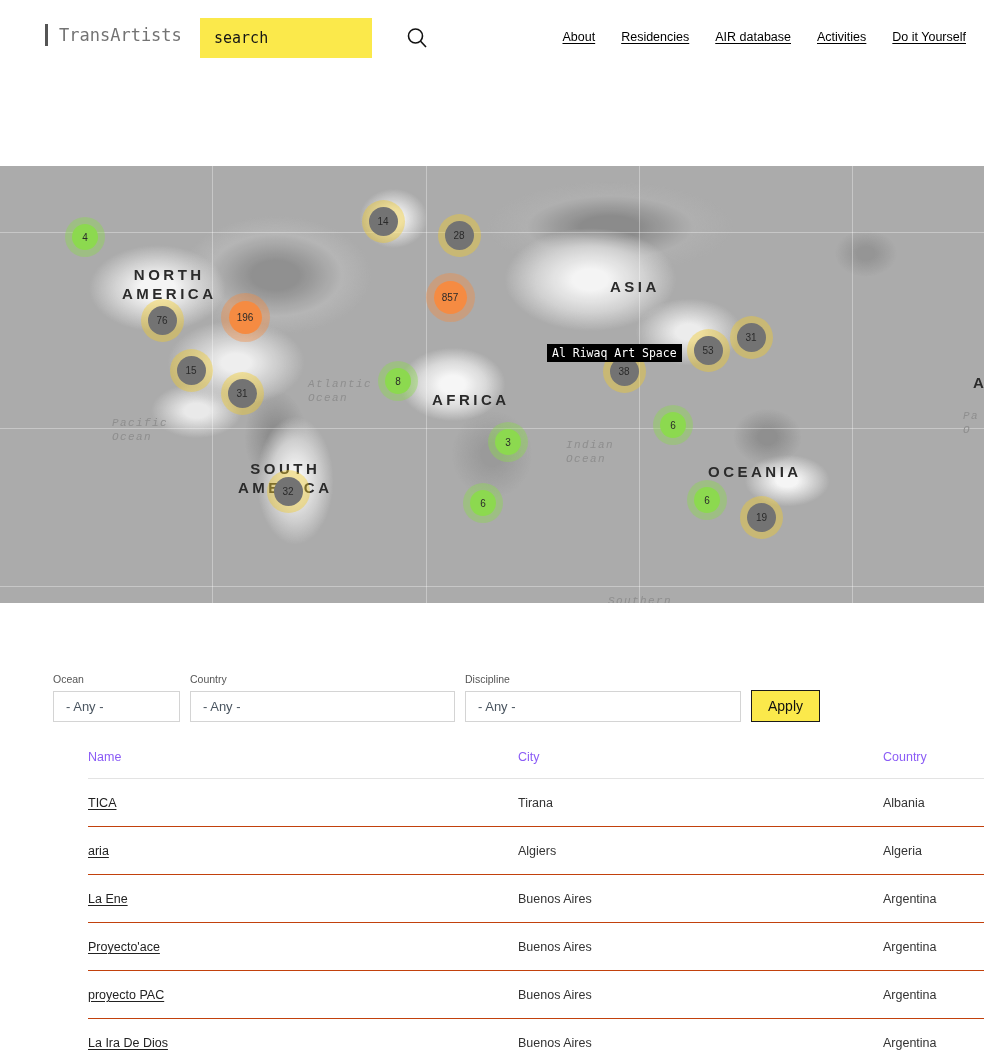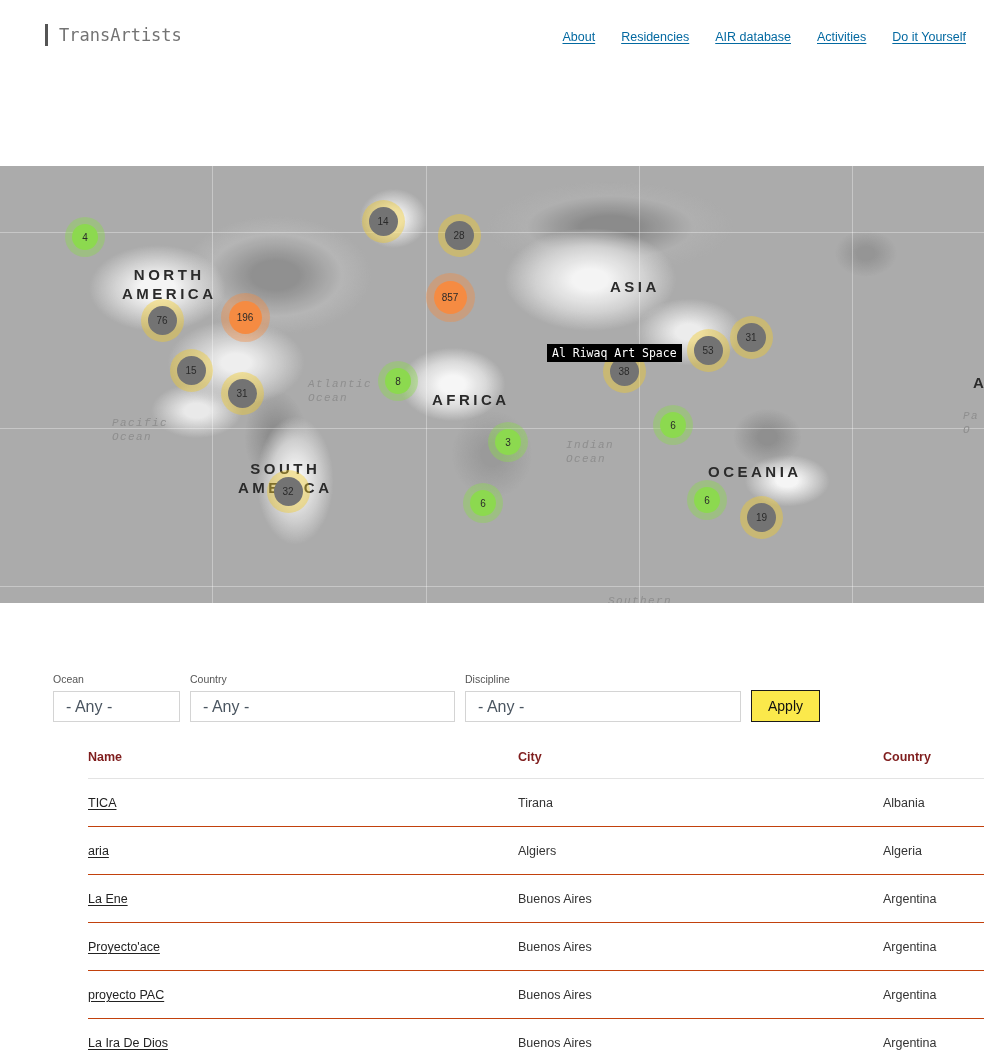--- a/index.html
+++ b/index.html
@@ -52,21 +52,21 @@
   }
   .search-icon { width: 24px; height: 24px; flex: none; }
 
   .nav {
     position: absolute;
     right: 18px; top: 30px;
     display: flex; gap: 26px;
   }
   .nav a {
     font-size: 12.5px;
-    color: #0369a1;
+    color: #000000;
     text-decoration: underline;
     text-underline-offset: 2px;
   }
 
   
   .map {
     position: relative;
     height: 437px;
     background: #ababab;
     overflow: hidden;
@@ -154,21 +154,21 @@
     font-size: 10.5px;
     color: #555;
     margin-bottom: 6px;
   }
   .select {
     height: 31px;
     border: 1px solid #d4d4d4;
     background: #fff;
     display: flex; align-items: center;
     padding: 4px 12px;
-    font-size: 16px;
+    font-size: 13px;
     color: #4a5560;
     cursor: pointer;
   }
   .f-region   { width: 127px; }
   .f-country  { width: 265px; }
   .f-discipline { width: 276px; }
   .apply-btn {
     height: 32px;
     padding: 0 16px;
     background: #fbe94b;
@@ -178,22 +178,22 @@
     cursor: pointer;
     font-family: "Liberation Sans", sans-serif;
   }
 
   
   .tbl-wrap { padding: 20px 0 0 70px; }
   table { width: 914px; border-collapse: collapse; }
   th {
     text-align: left;
     font-size: 12.5px;
-    font-weight: 700;
-    color: #7f1d1d;
+    font-weight: 400;
+    color: #8b5cf6;
     padding: 8px 0 14px 0;
     border-bottom: 1px solid #e3e3e3;
   }
   td {
     font-size: 12.5px;
     color: #333;
     padding: 17px 0 16px 0;
     border-bottom: 1px solid #c2410c;
   }
   .col-name { width: 430px; }
@@ -202,20 +202,27 @@
 </style>
 </head>
 <body>
 
 <div class="header">
   <div class="brand-wrap">
     <div class="brand-bar"></div>
     <span class="brand-name">TransArtists</span>
   </div>
 
+  <div class="search-box">
+    <input class="search-input" type="text" placeholder="search" value="search" style="">
+    <svg class="search-icon" viewBox="0 0 24 24">
+      <circle cx="10.5" cy="10" r="7" fill="none" stroke="#111" stroke-width="1.6"></circle>
+      <line x1="15.6" y1="15.2" x2="21" y2="21" stroke="#111" stroke-width="1.6"></line>
+    </svg>
+  </div>
 
   <nav class="nav">
     <a>About</a>
     <a>Residencies</a>
     <a>AIR database</a>
     <a>Activities</a>
     <a>Do it Yourself</a>
   </nav>
 </div>
 

